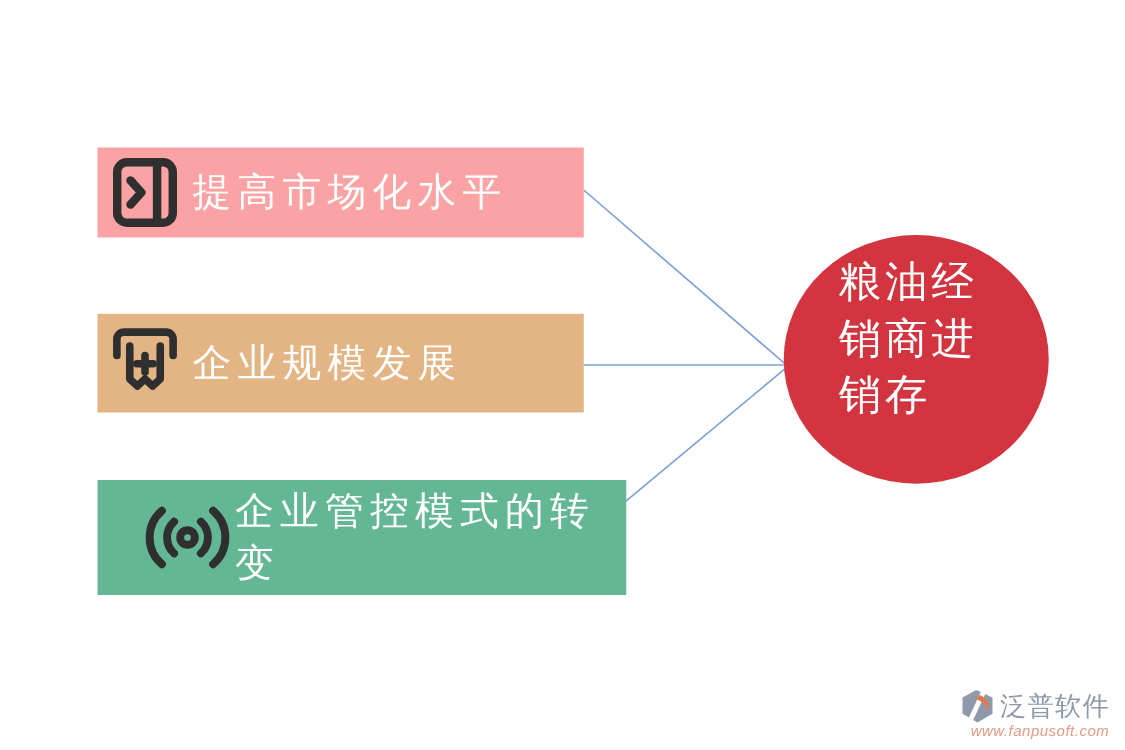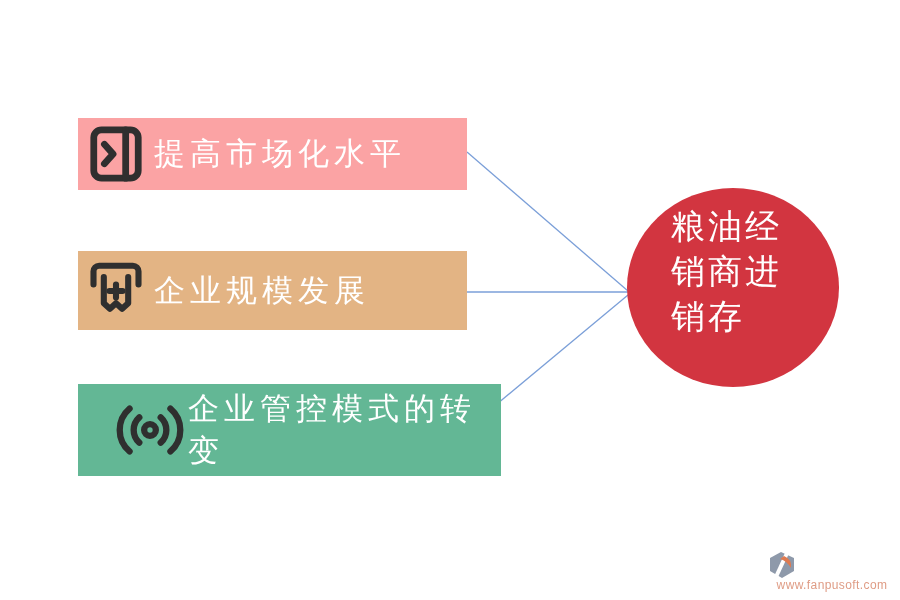--- a/index.html
+++ b/index.html
@@ -27,21 +27,21 @@
   }
   .center-label{
     width:116px;margin:16px 0 0 44px;color:#ffffff;font-size:34px;
     letter-spacing:3px;line-height:45px;word-break:break-all;
   }
   .watermark{
     position:absolute;left:768px;top:550px;width:128px;
   }
   .wm-row{display:flex;align-items:center;}
   .wm-brand{font-size:21px;letter-spacing:1px;margin-left:2px;}
-  .wm-url{font-size:12px;letter-spacing:0.4px;margin-top:-2px;text-align:center;}
+  .wm-url{font-size:12px;letter-spacing:0.4px;margin-top:-2px;text-align:center;font-style:italic;}
 </style>
 </head>
 <body>
 
 <div class="canvas">
 
   <svg class="connectors">
     <line x1="467" y1="152" x2="628" y2="291" stroke-width="1.3" style="stroke: rgb(123, 159, 216);"></line>
     <line x1="466" y1="292" x2="628" y2="292" stroke-width="1.3" style="stroke: rgb(123, 159, 216);"></line>
     <line x1="467" y1="429" x2="628" y2="295" stroke-width="1.3" style="stroke: rgb(123, 159, 216);"></line>
@@ -89,17 +89,18 @@
 
   <div class="watermark">
     <div class="wm-row">
       <span style="display:inline-flex;">
         <svg width="30" height="30" viewBox="0 0 30 30">
           <path d="M13 2 L26 8 L26 21 L14 28 L2 21 L2 8 Z" style="fill: rgb(142, 153, 170);"></path>
           <line x1="7" y1="29" x2="20" y2="1" stroke="#ffffff" stroke-width="4"></line>
           <path d="M16 6 Q24 9 23 18 Q19 11 12 9 Z" style="fill: rgb(223, 122, 80);"></path>
         </svg>
       </span>
+      <span class="wm-brand" style="color: rgb(142, 153, 170);">泛普软件</span>
     </div>
     <div class="wm-url" style="color: rgb(223, 156, 133);">www.fanpusoft.com</div>
   </div>
 
 </div>
 
 </body></html>

